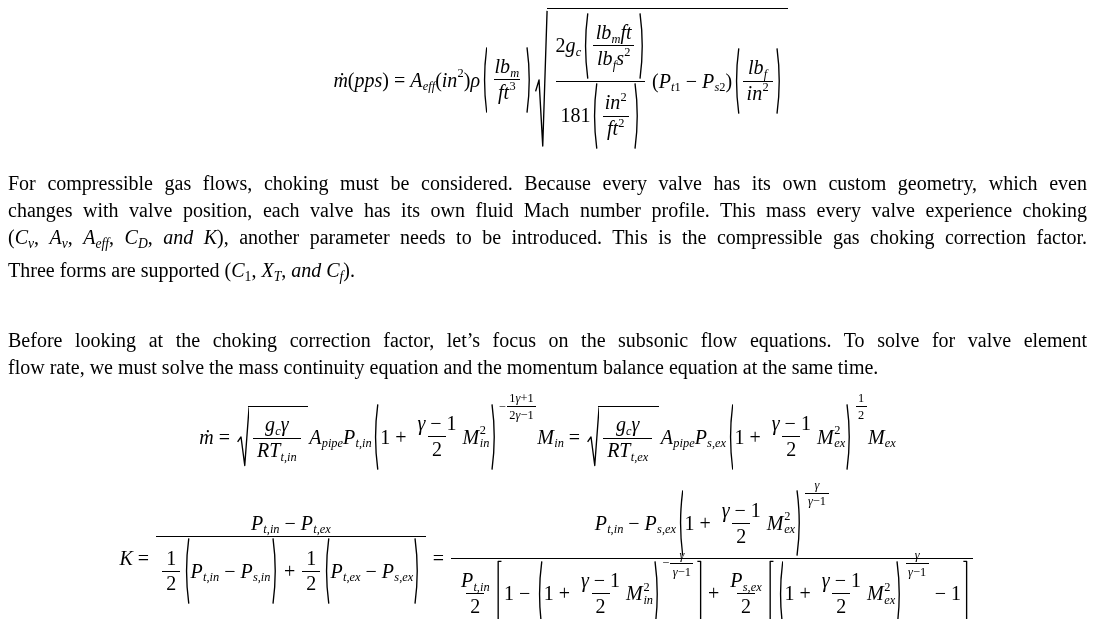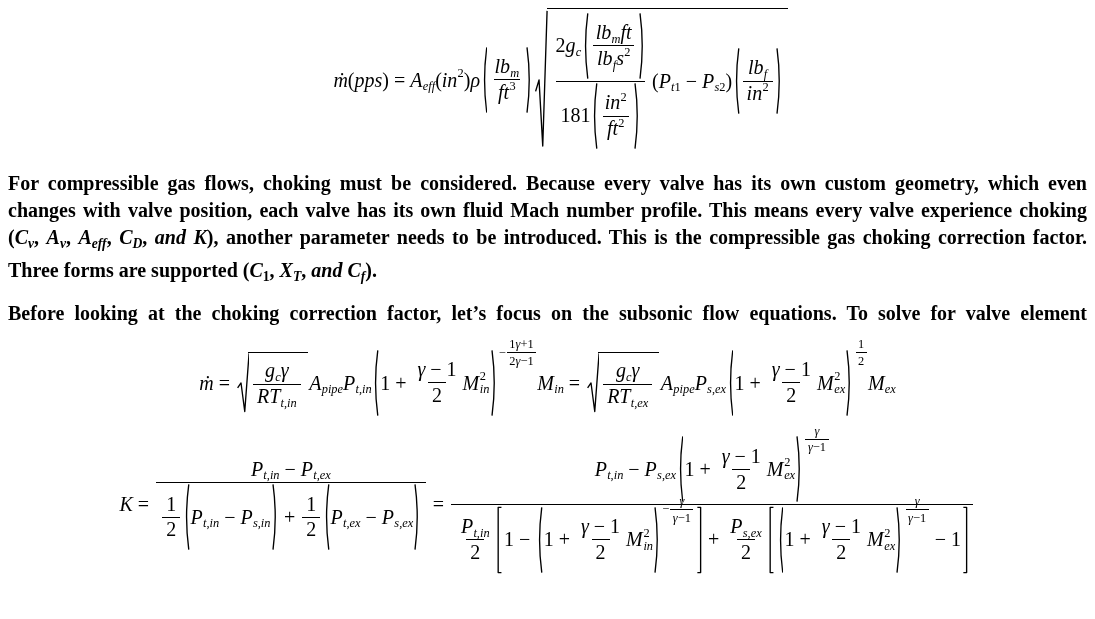--- a/index.html
+++ b/index.html
@@ -2,21 +2,21 @@
 <html><head>
 <meta charset="utf-8">
 <style>
   html,body{margin:0;padding:0;background:#ffffff;}
   body{width:1095px;height:619px;overflow:hidden;color:#000;
        font-family:"Liberation Serif",serif;}
   .page{padding:2px 8px 0 8px;}
 
   
   .para{font-size:20px;line-height:27px;}
-  .pline{white-space:normal;font-weight:bold;}
+  .pline{white-space:normal;}
   .pline.j{text-align:justify;text-align-last:justify;}
   .psub{font-size:.68em;vertical-align:-0.3em;}
   .it{font-style:italic;}
 
   
   .eq-wrap{display:flex;justify-content:center;}
   .math{display:inline-flex;align-items:center;font-size:20px;line-height:1.2;
         font-family:"Liberation Serif",serif;}
   .mrow{display:inline-flex;align-items:center;white-space:pre;}
   .mx{display:inline-flex;white-space:pre;}
@@ -34,21 +34,21 @@
          padding:.12em .25em .05em .15em;}
   .mfence{display:inline-flex;align-items:stretch;margin:0 .03em;}
   .mfence > svg{width:.34em;display:block;}
   .fbody{display:inline-flex;align-items:center;padding:0 .05em;}
   .mpw{display:inline-flex;align-items:center;}
   .mexp{font-size:.62em;align-self:flex-start;position:relative;top:-.95em;margin-left:.06em;}
 
   #eq1{padding-top:6px;}
   #eq1 .math{margin-left:28px;}
   #p1{margin-top:18px;}
-  #p2{margin-top:10px;}
+  #p2{margin-top:37px;}
   #eq2{margin-top:22px;}
   #eq3{margin-top:18px;}
 </style>
 </head>
 <body style="background: rgb(255, 255, 255); color: rgb(0, 0, 0);">
 
 <div class="page">
   <div class="eq-wrap" id="eq1">
       <span class="math">
         <span class="mrow"><span class="mx"><span class="it">ṁ</span><span>(</span><span class="it">pps</span><span>) = </span></span><span class="mrow"><span class="mx"><span class="it">A</span></span><span class="mx sc sub"><span class="it">eff</span></span></span><span class="mx"><span>(</span></span><span class="mrow"><span class="mx"><span class="it">in</span></span><span class="mx sc sup"><span>2</span></span></span><span class="mx"><span>)</span><span class="it">ρ</span></span><span class="mfence"><svg preserveAspectRatio="none" viewBox="0 0 10 100">
@@ -67,26 +67,27 @@
                           <path d="M1.5 2 Q8 50 1.5 98" fill="none" stroke="#000" stroke-width="1.35" vector-effect="non-scaling-stroke" stroke-linejoin="round"></path>
                         </svg></span></span></span></span><span class="mx"><span>(</span></span><span class="mrow"><span class="mx"><span class="it">P</span></span><span class="mx sc sub"><span class="it">t</span><span>1</span></span></span><span class="mx"><span> − </span></span><span class="mrow"><span class="mx"><span class="it">P</span></span><span class="mx sc sub"><span class="it">s</span><span>2</span></span></span><span class="mx"><span>)</span></span><span class="mfence"><svg preserveAspectRatio="none" viewBox="0 0 10 100">
                     <path d="M8.5 2 Q2 50 8.5 98" fill="none" stroke="#000" stroke-width="1.35" vector-effect="non-scaling-stroke" stroke-linejoin="round"></path>
                   </svg><span class="fbody"><span class="mfrac"><span class="num"><span class="mrow"><span class="mx"><span class="it">lb</span></span><span class="mx sc sub"><span class="it">f</span></span></span></span><span class="den"><span class="mrow"><span class="mx"><span class="it">in</span></span><span class="mx sc sup"><span>2</span></span></span></span></span></span><svg preserveAspectRatio="none" viewBox="0 0 10 100">
                     <path d="M1.5 2 Q8 50 1.5 98" fill="none" stroke="#000" stroke-width="1.35" vector-effect="non-scaling-stroke" stroke-linejoin="round"></path>
                   </svg></span></span></span></span></span>
       </span>
     </div>
   <div class="para" id="p1">
       <div class="pline j"><span>For compressible gas flows, choking must be considered.  Because every valve has its own custom geometry, which even</span></div>
-      <div class="pline j"><span>changes with valve position, each valve has its own fluid Mach number profile.  This means every valve experience choking</span></div>
+      <div class="pline j"><span>changes with valve position, each valve has its own fluid Mach number profile.  This mass every valve experience choking</span></div>
       <div class="pline j"><span><span>(</span></span><span><span class="it">C</span><span class="psub"><span class="it">v</span></span></span><span><span>, </span></span><span><span class="it">A</span><span class="psub"><span class="it">v</span></span></span><span><span>, </span></span><span><span class="it">A</span><span class="psub"><span class="it">eff</span></span></span><span><span>, </span></span><span><span class="it">C</span><span class="psub"><span class="it">D</span></span></span><span><span>, </span><span class="it">and</span><span> </span><span class="it">K</span><span>)</span></span><span>, another parameter needs to be introduced.  This is the compressible gas choking correction factor.</span></div>
       <div class="pline"><span>Three forms are supported </span><span><span>(</span></span><span><span class="it">C</span><span class="psub"><span>1</span></span></span><span><span>, </span></span><span><span class="it">X</span><span class="psub"><span class="it">T</span></span></span><span><span>, </span><span class="it">and</span><span> </span></span><span><span class="it">C</span><span class="psub"><span class="it">f</span></span></span><span><span>).</span></span></div>
     </div>
   <div class="para" id="p2">
       <div class="pline j"><span>Before looking at the choking correction factor, let’s focus on the subsonic flow equations.  To solve for valve element</span></div>
+      <div class="pline"><span>flow rate, we must solve the mass continuity equation and the momentum balance equation at the same time.</span></div>
     </div>
   <div class="eq-wrap" id="eq2">
       <span class="math">
         <span class="mrow"><span class="mx"><span class="it">ṁ</span><span> = </span></span><span class="msqrt"><svg preserveAspectRatio="none" viewBox="0 0 20 100">
               <path d="M1 58 L6.5 50 L12.5 96 L19.5 2" fill="none" stroke="#000" stroke-width="1.35" vector-effect="non-scaling-stroke" stroke-linejoin="round"></path>
             </svg><span class="qbody"><span class="mfrac"><span class="num"><span class="mrow"><span class="mrow"><span class="mx"><span class="it">g</span></span><span class="mx sc sub"><span class="it">c</span></span></span><span class="mx"><span class="it">γ</span></span></span></span><span class="den"><span class="mrow"><span class="mx"><span class="it">R</span></span><span class="mrow"><span class="mx"><span class="it">T</span></span><span class="mx sc sub"><span class="it">t</span><span>,</span><span class="it">in</span></span></span></span></span></span></span></span><span class="mrow"><span class="mx"><span class="it">A</span></span><span class="mx sc sub"><span class="it">pipe</span></span></span><span class="mrow"><span class="mx"><span class="it">P</span></span><span class="mx sc sub"><span class="it">t</span><span>,</span><span class="it">in</span></span></span><span class="mrow mpw"><span class="mfence"><svg preserveAspectRatio="none" viewBox="0 0 10 100">
                 <path d="M8.5 2 Q2 50 8.5 98" fill="none" stroke="#000" stroke-width="1.35" vector-effect="non-scaling-stroke" stroke-linejoin="round"></path>
               </svg><span class="fbody"><span class="mrow"><span class="mx"><span>1 + </span></span><span class="mfrac"><span class="num"><span class="mx"><span class="it">γ</span><span> − 1</span></span></span><span class="den"><span class="mx"><span>2</span></span></span></span><span class="mrow"><span class="mx"><span class="it">M</span></span><span class="mstack"><span class="mx"><span>2</span></span><span class="mx"><span class="it">in</span></span></span></span></span></span><svg preserveAspectRatio="none" viewBox="0 0 10 100">
                 <path d="M1.5 2 Q8 50 1.5 98" fill="none" stroke="#000" stroke-width="1.35" vector-effect="non-scaling-stroke" stroke-linejoin="round"></path>
               </svg></span><span class="mexp"><span class="mrow"><span class="mx"><span>−</span></span><span class="mfrac"><span class="num"><span class="mx"><span>1</span><span class="it">γ</span><span>+1</span></span></span><span class="den"><span class="mx"><span>2</span><span class="it">γ</span><span>−1</span></span></span></span></span></span></span><span class="mrow"><span class="mx"><span class="it">M</span></span><span class="mx sc sub"><span class="it">in</span></span></span><span class="mx"><span> = </span></span><span class="msqrt"><svg preserveAspectRatio="none" viewBox="0 0 20 100">

